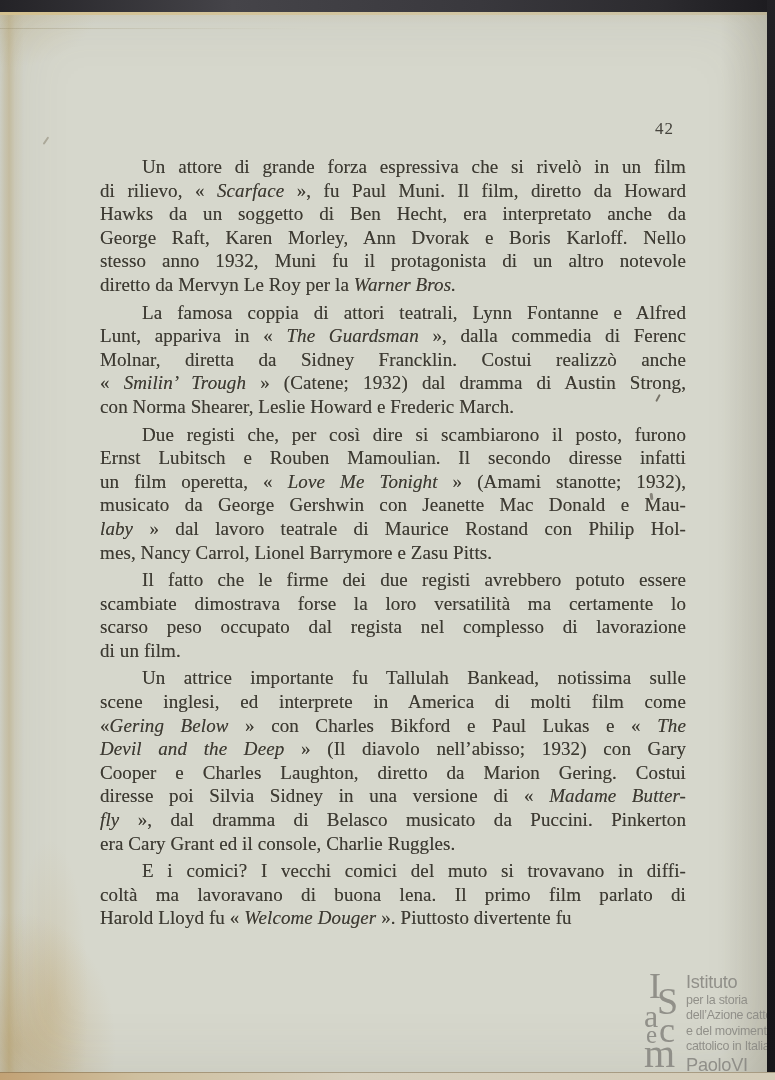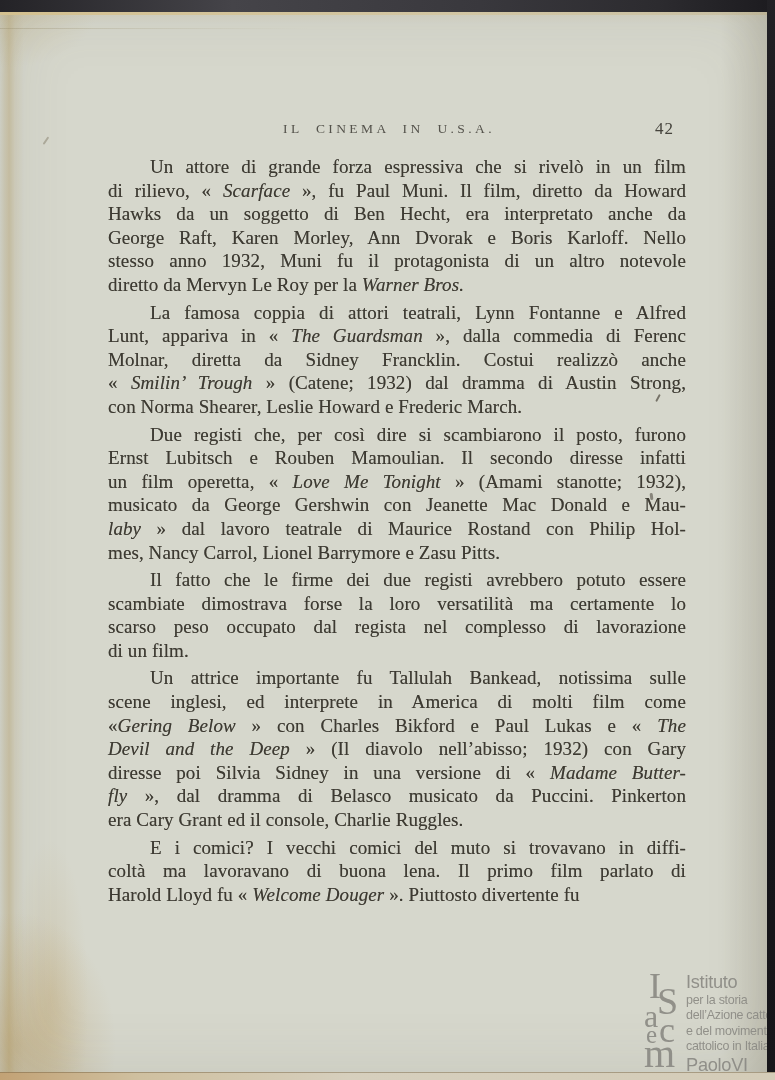--- a/index.html
+++ b/index.html
@@ -30,21 +30,21 @@
     background:linear-gradient(to right, rgba(150,140,108,0.35), rgba(150,140,108,0));}
   
   .header{position:absolute;left:92px;top:119px;width:594px;height:20px;color:#52504a;}
   .running-title{position:absolute;left:0;right:0;top:2px;text-align:center;
     font-size:13.5px;letter-spacing:3.4px;word-spacing:7px;color:#54524b;}
   .page-number{position:absolute;right:12px;top:0;font-size:17px;letter-spacing:1px;color:#45433c;}
   
   .text-block{position:absolute;left:92px;top:155px;width:594px;color:#3d3a32;
     font-size:19px;line-height:23.6px;letter-spacing:0.1px;
     text-shadow:0 0 0.5px rgba(61,58,50,0.55);}
-  .para{margin:0 0 4px 16px;}
+  .para{margin:0 0 4px 8px;}
   .line{text-align:justify;text-align-last:justify;}
   .line.first{text-indent:42px;}
   .line.plast{text-align-last:left;}
   .line i{}
   
   .watermark{position:absolute;left:643px;top:971px;width:125px;height:103px;
     color:#8c8b85;opacity:0.93;}
   .monogram{position:absolute;left:0;top:0;width:42px;height:103px;
     font-family:"Liberation Serif","DejaVu Serif",serif;}
   .wm-l{position:absolute;line-height:1;font-weight:500;}
@@ -67,21 +67,20 @@
   .mark-3{left:45px;top:136px;width:1.5px;height:9px;transform:rotate(34deg);background:rgba(112,102,80,0.4);}
 </style>
 </head>
 <body>
 
 <div class="scan">
   <div class="page">
     <div class="crease"></div>
 
     <div class="header">
-      <div class="running-title">IL  CINEMA  IN  U.S.A.</div>
       <div class="page-number">42</div>
     </div>
 
     <main class="text-block">
         <div class="para">
           <div class="line first"><span>Un attore di grande forza espressiva che si rivelò in un film</span></div>
           <div class="line"><span>di rilievo, « </span><i>Scarface</i><span> », fu Paul Muni. Il film, diretto da Howard</span></div>
           <div class="line"><span>Hawks da un soggetto di Ben Hecht, era interpretato anche da</span></div>
           <div class="line"><span>George Raft, Karen Morley, Ann Dvorak e Boris Karloff. Nello</span></div>
           <div class="line"><span>stesso anno 1932, Muni fu il protagonista di un altro notevole</span></div>
@@ -106,20 +105,21 @@
           <div class="line first"><span>Il fatto che le firme dei due registi avrebbero potuto essere</span></div>
           <div class="line"><span>scambiate dimostrava forse la loro versatilità ma certamente lo</span></div>
           <div class="line"><span>scarso peso occupato dal regista nel complesso di lavorazione</span></div>
           <div class="line plast"><span>di un film.</span></div>
         </div>
         <div class="para">
           <div class="line first"><span>Un attrice importante fu Tallulah Bankead, notissima sulle</span></div>
           <div class="line"><span>scene inglesi, ed interprete in America di molti film come</span></div>
           <div class="line"><span>«</span><i>Gering Below</i><span> » con Charles Bikford e Paul Lukas e « </span><i>The</i></div>
           <div class="line"><i>Devil and the Deep</i><span> » (Il diavolo nell’abisso; 1932) con Gary</span></div>
+          <div class="line"><span>Cooper e Charles Laughton, diretto da Marion Gering. Costui</span></div>
           <div class="line"><span>diresse poi Silvia Sidney in una versione di « </span><i>Madame Butter-</i></div>
           <div class="line"><i>fly</i><span> », dal dramma di Belasco musicato da Puccini. Pinkerton</span></div>
           <div class="line plast"><span>era Cary Grant ed il console, Charlie Ruggles.</span></div>
         </div>
         <div class="para">
           <div class="line first"><span>E i comici? I vecchi comici del muto si trovavano in diffi-</span></div>
           <div class="line"><span>coltà ma lavoravano di buona lena. Il primo film parlato di</span></div>
           <div class="line plast"><span>Harold Lloyd fu « </span><i>Welcome Douger</i><span> ». Piuttosto divertente fu</span></div>
         </div>
       </main>

